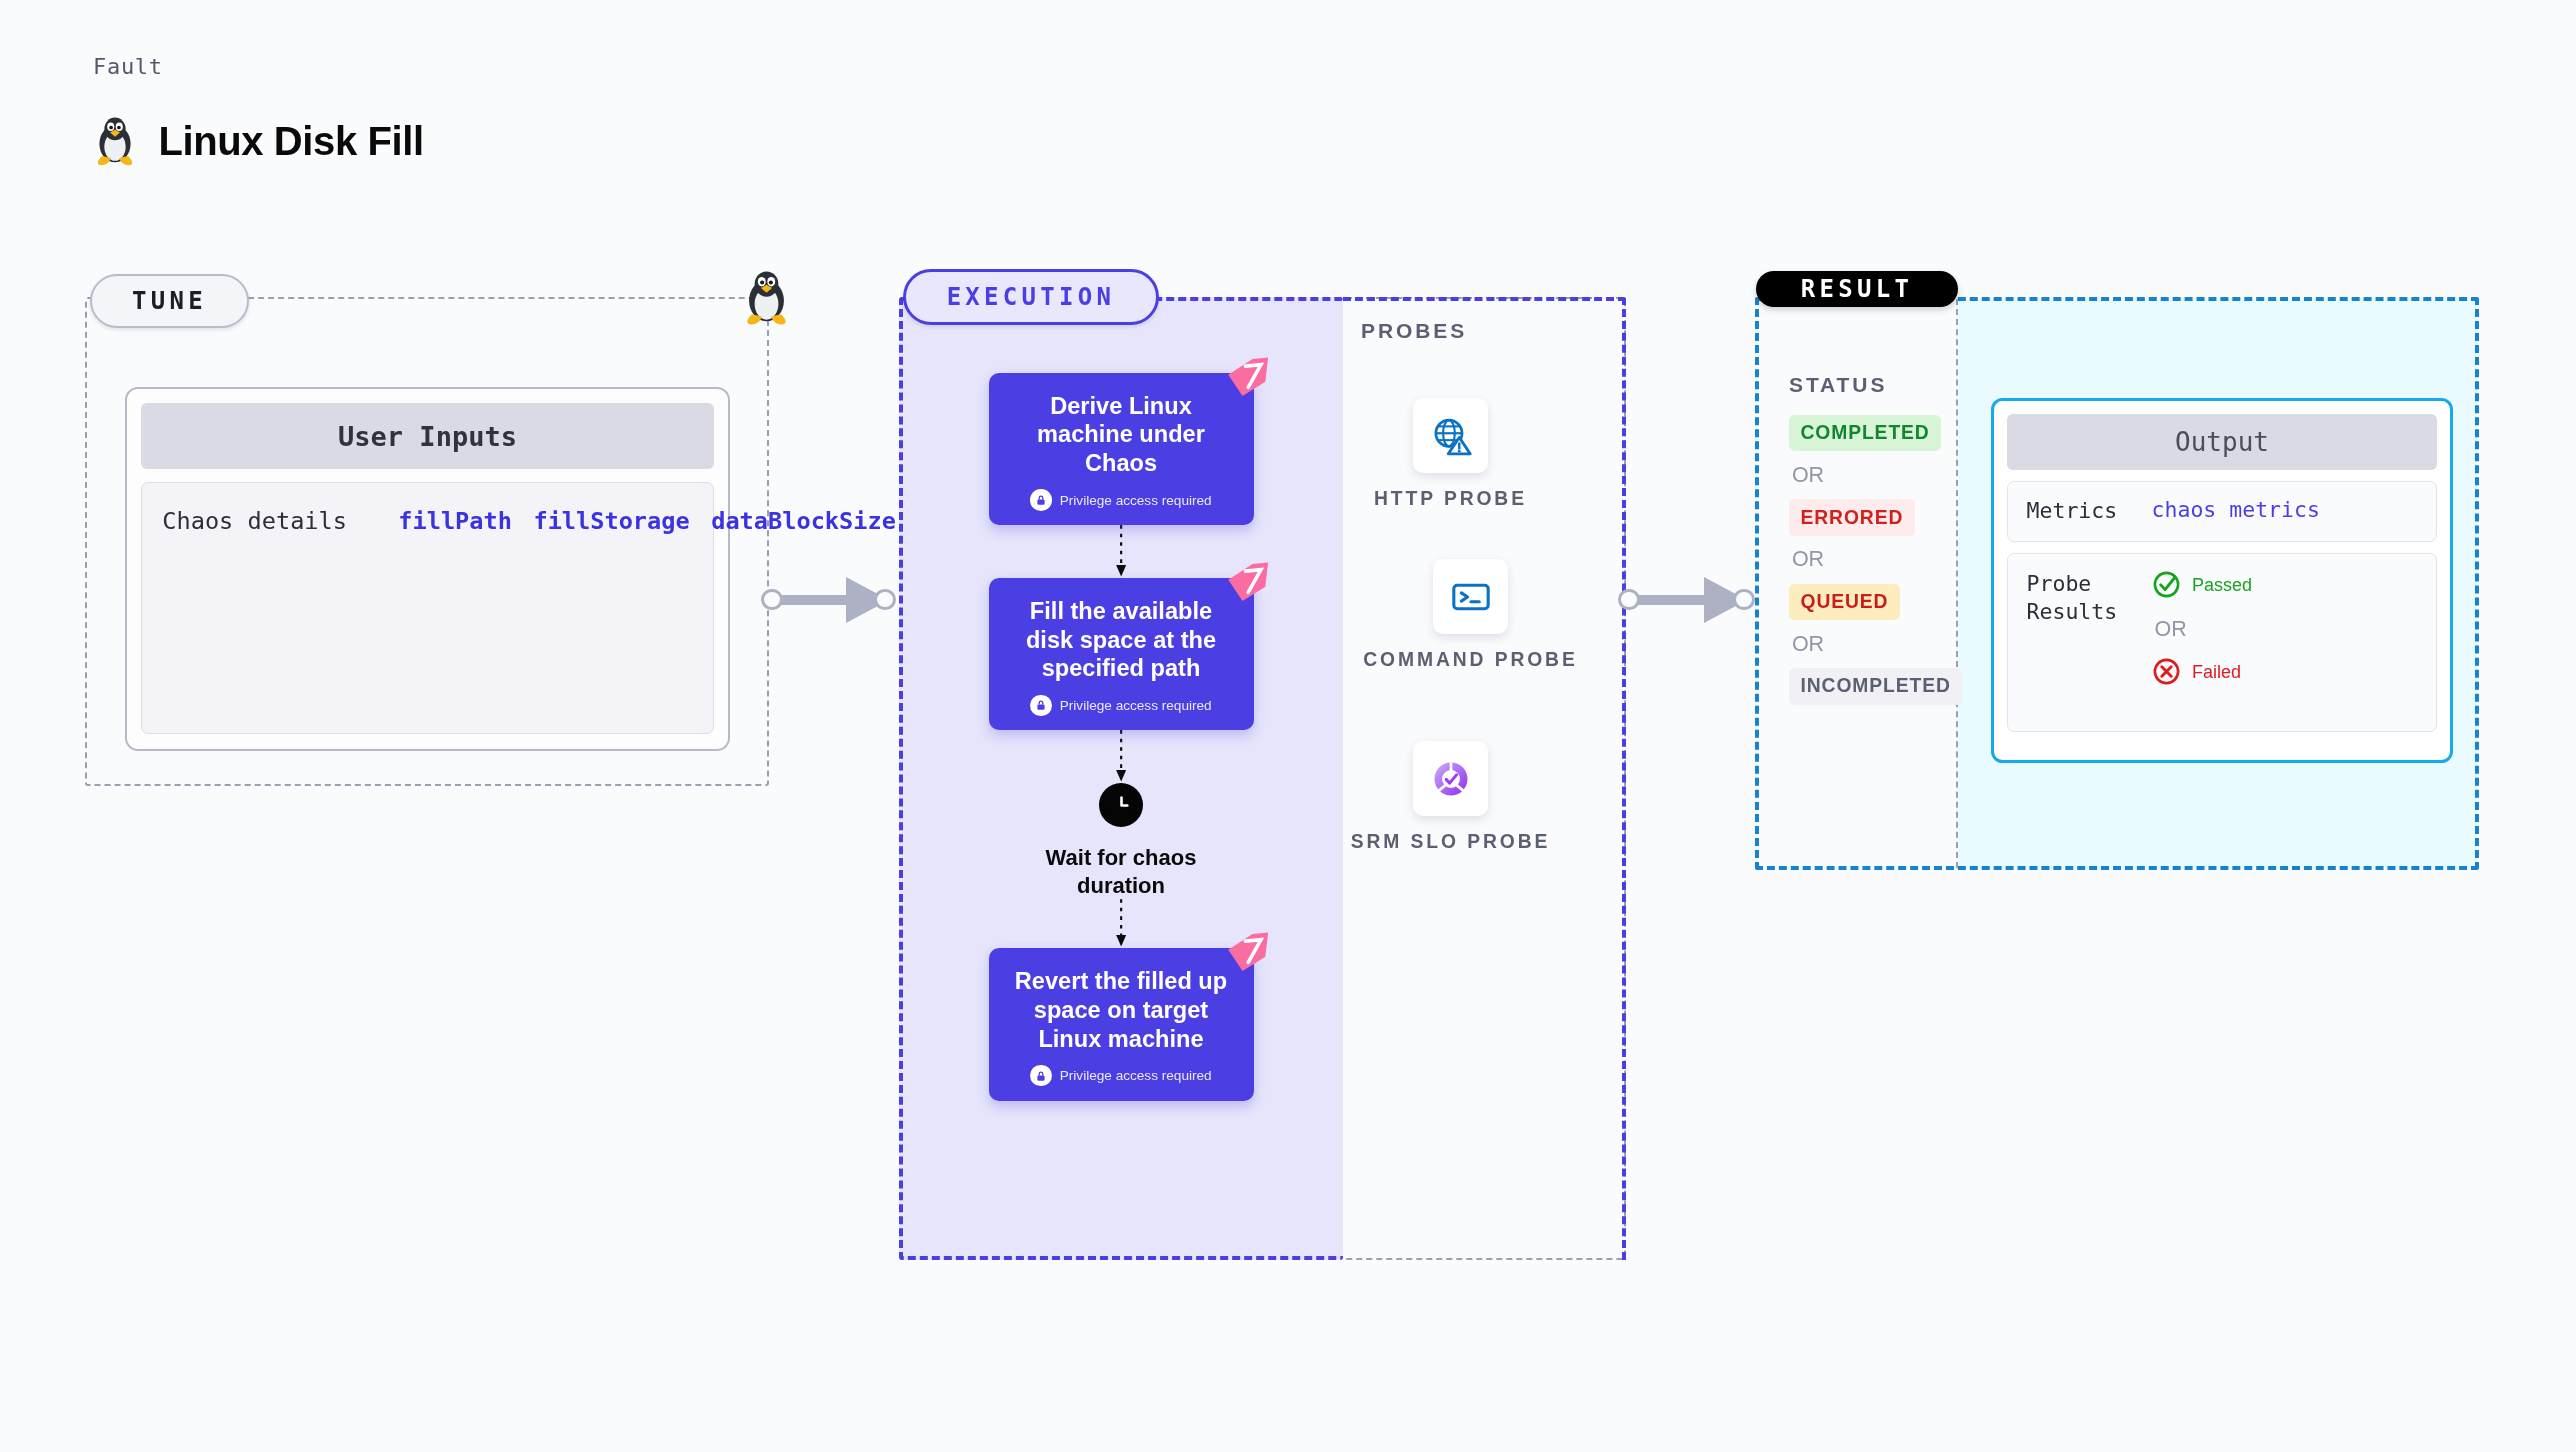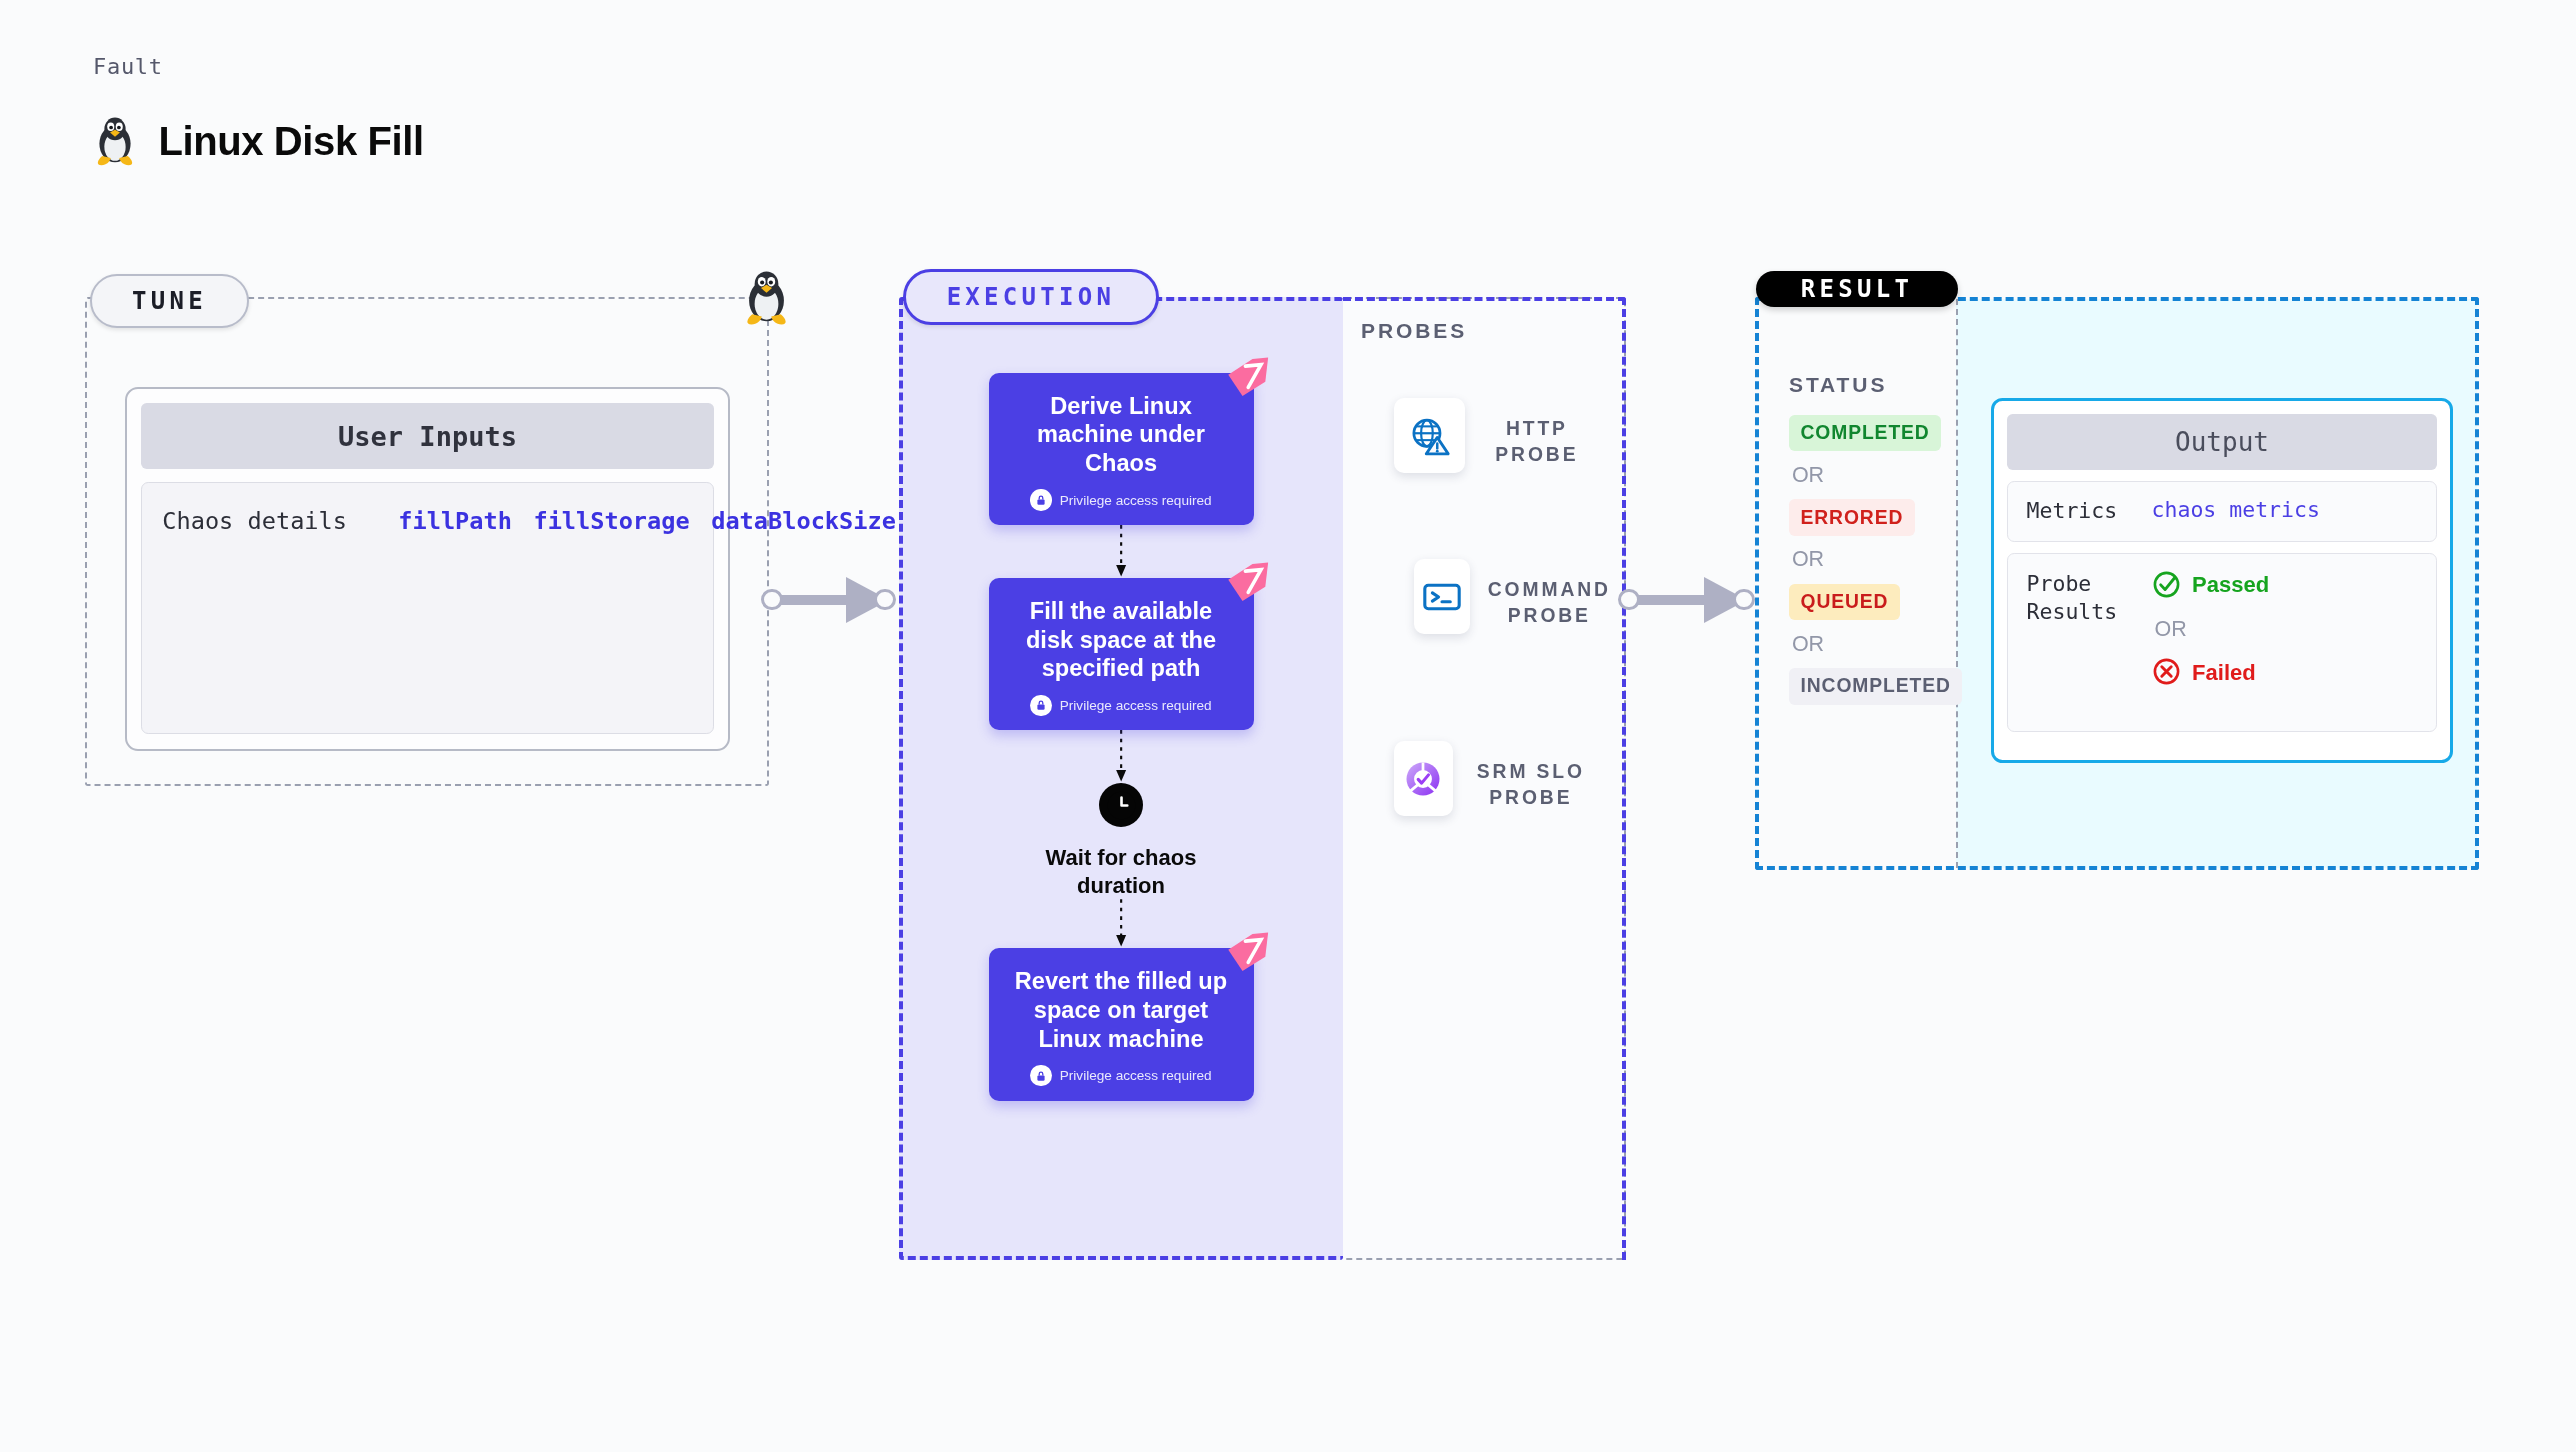--- a/index.html
+++ b/index.html
@@ -127,22 +127,22 @@
     position:absolute;left:1343px;top:297px;width:283px;height:963px;
     border:4.3px dashed #4b3fe4;border-left:none;border-bottom:none;border-radius:0 2.9px 0 0;
     box-sizing:border-box;pointer-events:none;
   }
   #probes-label{
     position:absolute;left:1361px;top:319px;
     font-size:21px;font-weight:bold;color:#5b5f72;letter-spacing:2.9px;
     font-family:"Liberation Sans",sans-serif;
   }
   .probe-item{
-    position:absolute;width:215px;left:1394px;
-    display:flex;align-items:center;
+    position:absolute;width:215px;left:1343px;
+    display:flex;flex-direction:column;align-items:center;
   }
   .probe-tile{
     width:75px;height:75px;background:#fff;border-radius:10px;
     box-shadow:0 3.6px 10px rgba(40,50,80,.13);
     display:flex;align-items:center;justify-content:center;
   }
   .probe-label{
     margin-top:13px;font-size:19.3px;font-weight:bold;color:#5b5f72;
     letter-spacing:2.9px;text-align:center;line-height:1.35;
   }
@@ -196,21 +196,21 @@
   }
   .output-key{
     font-family:"DejaVu Sans Mono","Liberation Mono",monospace;
     font-size:21.5px;color:#2c2e38;width:125px;flex:none;line-height:1.3;
   }
   .output-val-metrics{
     font-family:"DejaVu Sans Mono","Liberation Mono",monospace;
     font-size:21.5px;color:#4b3fe4;
   }
   .probe-result-line{display:flex;align-items:center;gap:11.5px;}
-  .probe-result-text{font-size:22px;font-weight:bold;}
+  .probe-result-text{font-size:18px;font-weight:normal;}
 
   
   .connector{position:absolute;height:54px;}
   .conn-line{position:absolute;left:10px;top:22px;height:10px;background:#aeb0c4;}
   .conn-dot{
     position:absolute;top:15.8px;width:21.5px;height:21.5px;border-radius:50%;
     background:#fafbfc;border:3.6px solid #aeb0c4;box-sizing:border-box;
   }
   .conn-head{
     position:absolute;top:4.3px;width:0;height:0;

